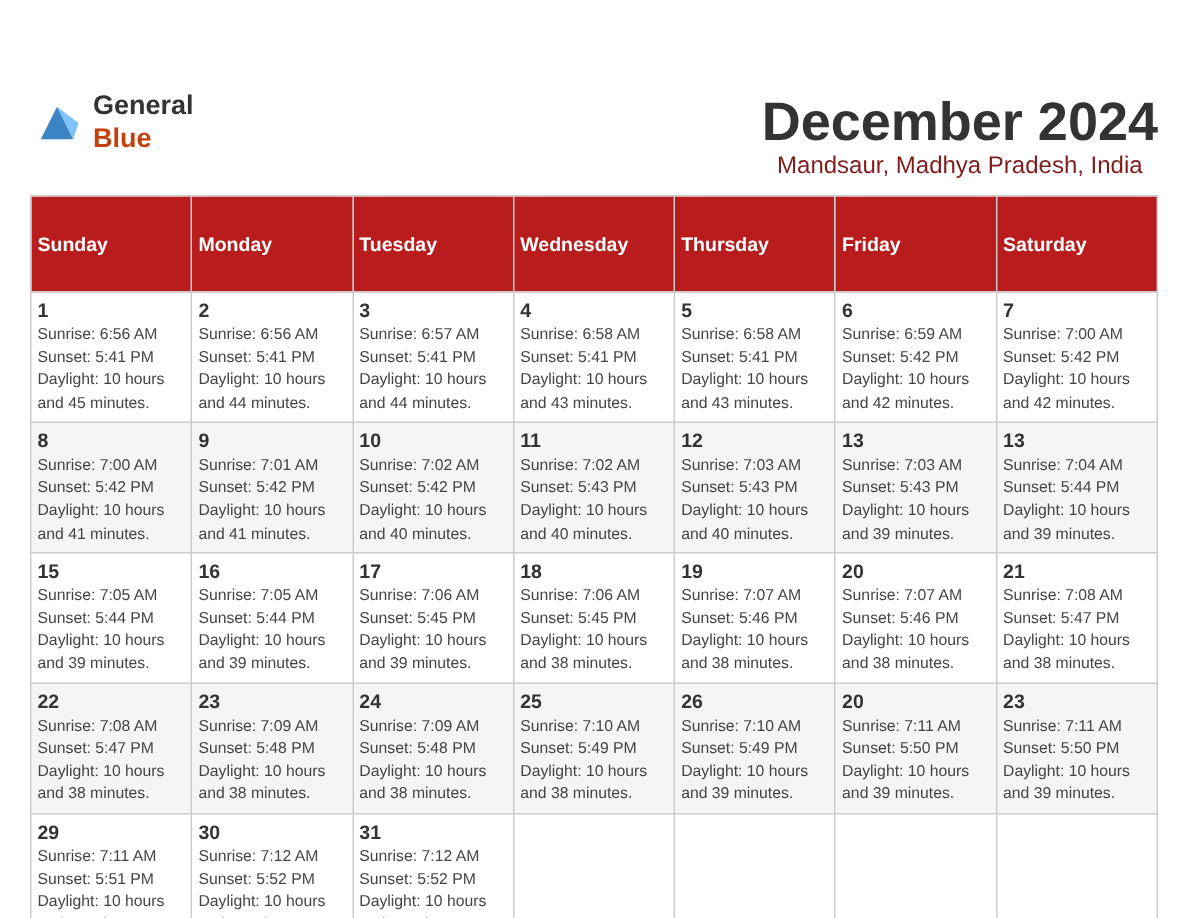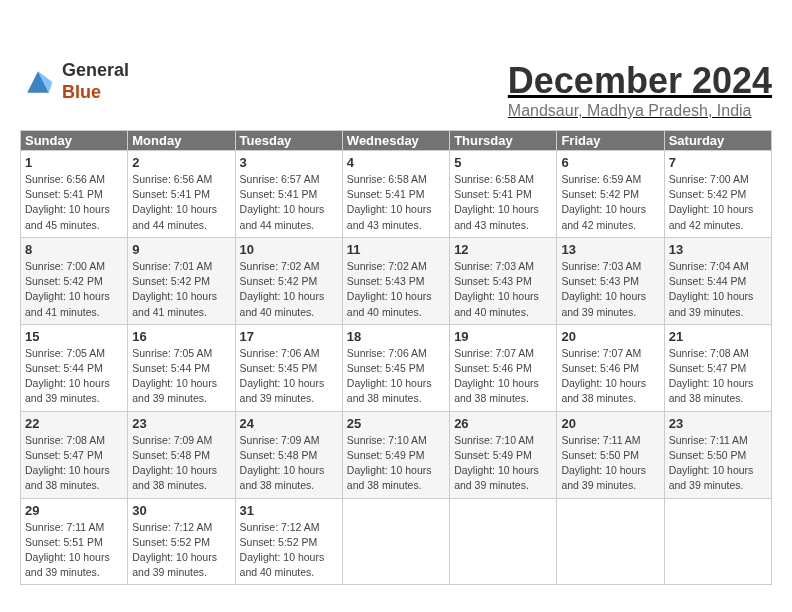--- a/index.html
+++ b/index.html
@@ -27,41 +27,40 @@
       font-weight: bold;
       line-height: 1.2;
     }
     .logo-text .general { color: #333; }
     .logo-text .blue { color: #c2410c; }
     .logo-icon {
       width: 36px;
       height: 36px;
     }
     .title-block {
-      text-align: left;
-      text-decoration: underline;
+      text-align: center;
     }
     .month-title {
       font-size: 36px;
       font-weight: bold;
       color: #333;
     }
     .location-title {
       font-size: 16px;
-      color: #737373;
+      color: #7f1d1d;
     }
     .calendar-table {
       width: 100%;
       border-collapse: collapse;
       font-size: 11px;
     }
     .calendar-table th {
-      background-color: #737373;
+      background-color: #b91c1c;
       color: #fff;
-      padding: 2px 4px;
+      padding: 24px 4px;
       text-align: left;
       font-size: 13px;
       border: 1px solid #ccc;
     }
     .calendar-table td {
       border: 1px solid #ccc;
       vertical-align: top;
       padding: 4px;
       width: calc(100% / 7);
       min-height: 80px;

